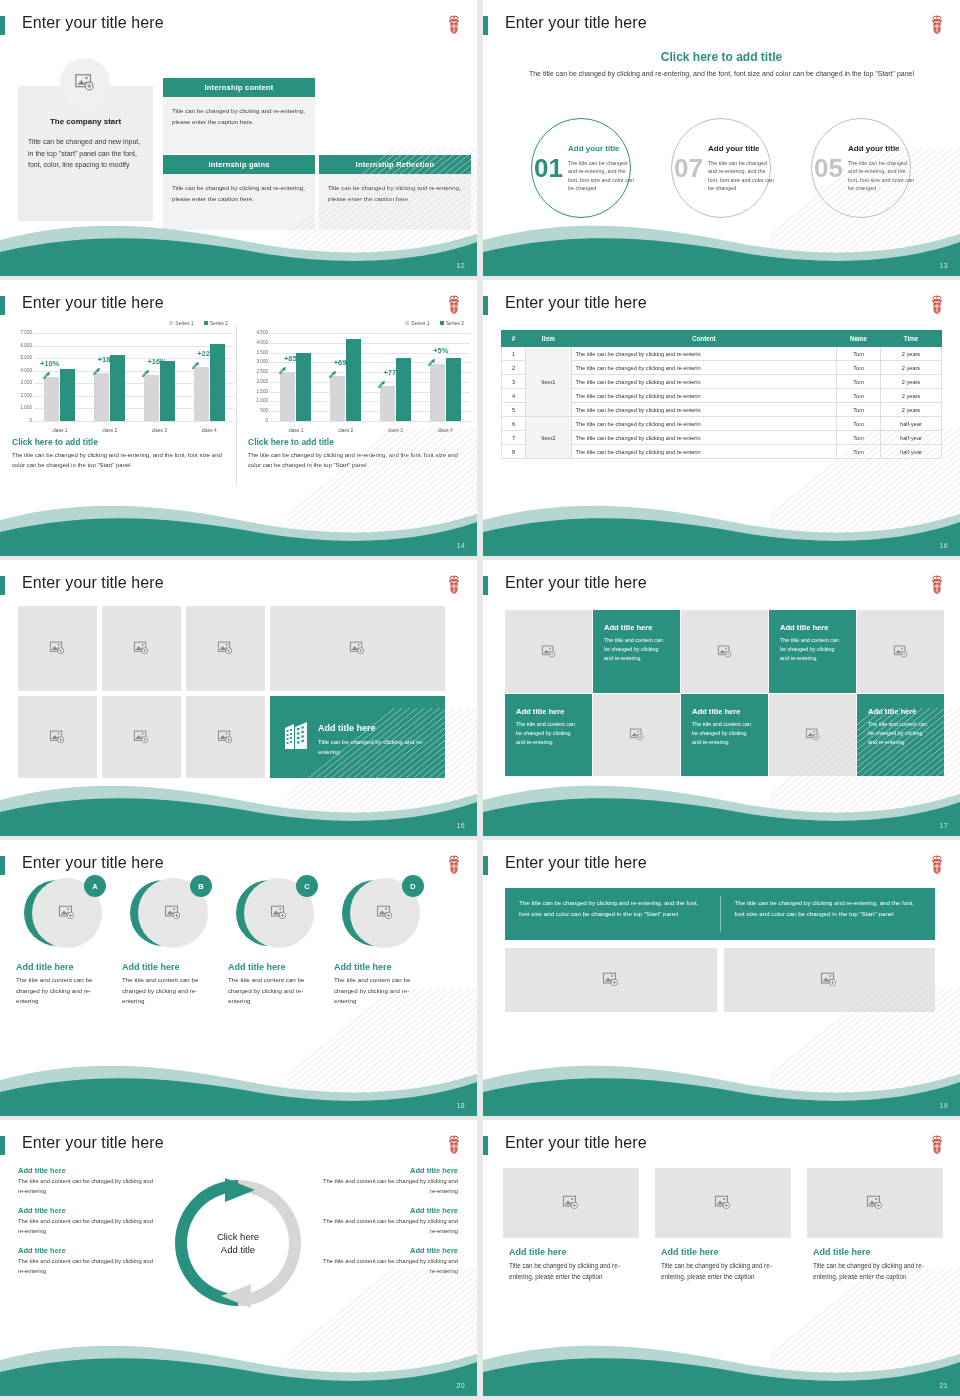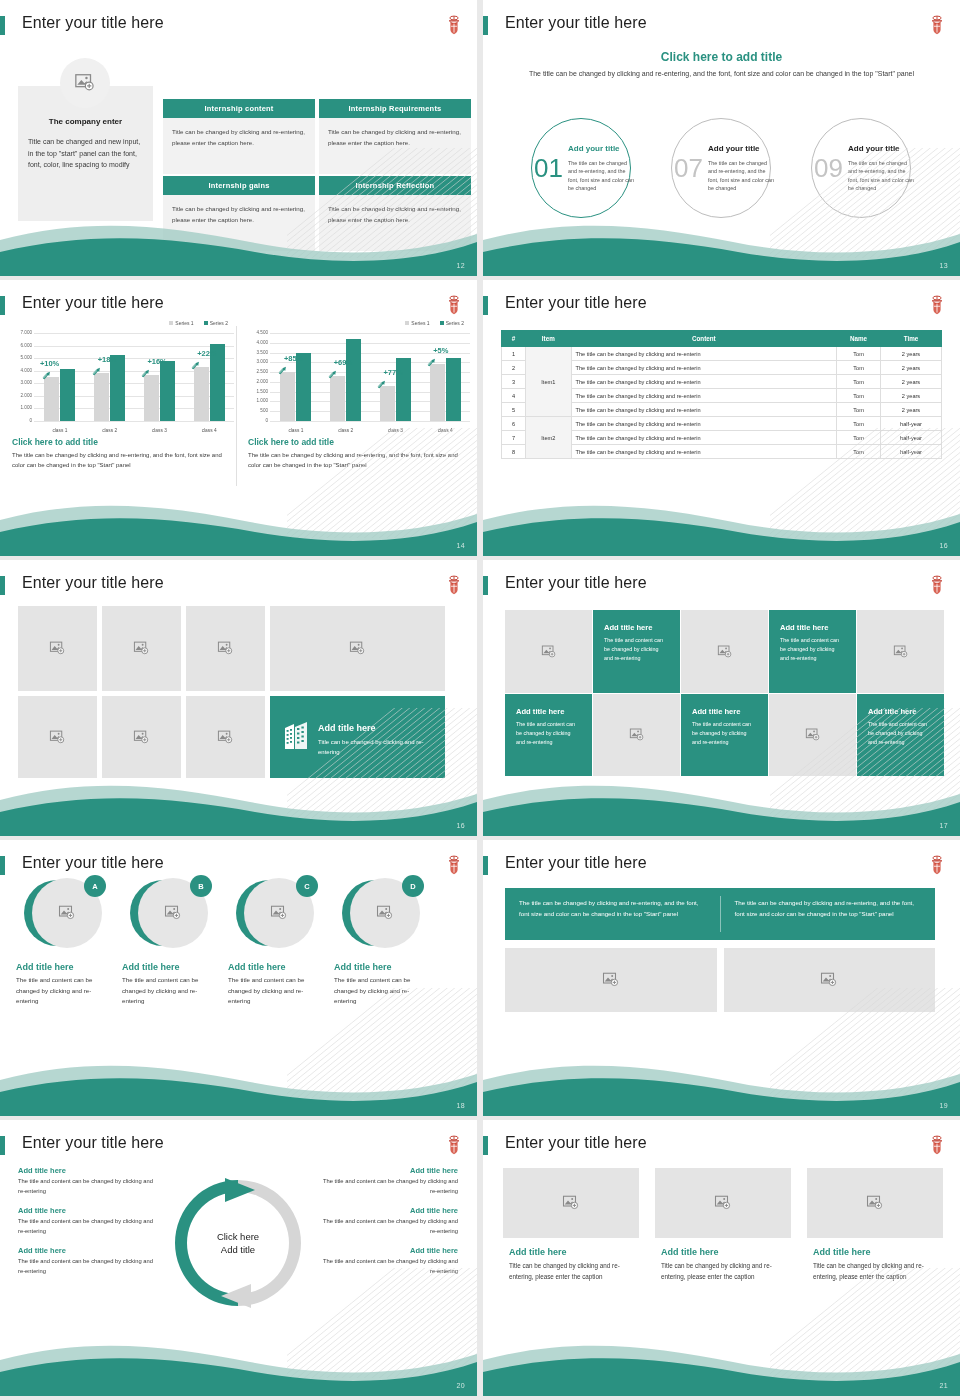--- a/index.html
+++ b/index.html
@@ -17,30 +17,30 @@
   .wave{position:absolute;left:0;bottom:0;width:100%;height:64px;pointer-events:none;}
   .pageno{position:absolute;right:12px;bottom:7px;font-size:7px;color:#cfe6e1;letter-spacing:.3px;}
 
   .hatch{position:absolute;right:0;bottom:18px;width:190px;height:110px;overflow:hidden;pointer-events:none;opacity:.85;}
 
   
   .s12-left{position:absolute;left:18px;top:86px;width:135px;height:135px;background:#eeeeee;}
   .s12-photo{position:absolute;left:60px;top:58px;width:50px;height:50px;border-radius:50%;background:#f0f0f0;display:flex;align-items:center;justify-content:center;}
   .s12-cn{position:absolute;left:18px;top:117px;width:135px;text-align:center;font-size:8px;font-weight:bold;color:#222;}
   .s12-body{position:absolute;left:28px;top:136px;width:116px;font-size:7px;line-height:11.5px;color:#3a3a3a;}
-  .s12-card{position:absolute;width:152px;margin-top:21px;}
+  .s12-card{position:absolute;width:152px;}
   .s12-head{background:#2a9181;color:#fff;font-size:7.5px;font-weight:bold;text-align:center;padding:5px 0;letter-spacing:.2px;}
   .s12-txt{background:#f2f2f2;font-size:6.2px;line-height:11px;color:#444;padding:8px 9px 10px 9px;min-height:38px;}
 
   
   .s13-h{position:absolute;top:50px;left:0;width:100%;text-align:center;font-size:12px;font-weight:bold;color:#2a9181;}
   .s13-sub{position:absolute;top:68px;left:0;width:100%;text-align:center;font-size:7px;line-height:11px;color:#3a3a3a;}
   .s13-ring{position:absolute;width:98px;height:98px;border-radius:50%;border:1.3px solid #bdbdbd;top:118px;}
   .s13-ring.first{border-color:#2a9181;}
-  .s13-num{position:absolute;font-size:26px;font-weight:normal;color:#c4c4c4;line-height:1;}
+  .s13-num{position:absolute;font-size:26px;font-weight:bold;color:#c4c4c4;line-height:1;}
   .s13-num.first{color:#2a9181;}
   .s13-tt{position:absolute;font-size:8px;font-weight:bold;color:#222;}
   .s13-tt.first{color:#2a9181;}
   .s13-bd{position:absolute;width:68px;font-size:5.4px;line-height:8.4px;color:#555;}
 
   
   .chartbox{position:absolute;top:40px;width:228px;}
   .legend{display:flex;gap:10px;justify-content:flex-end;font-size:5px;color:#555;padding-right:8px;}
   .lg{display:flex;align-items:center;gap:2px;}
   .lgsw{width:4px;height:4px;}
@@ -130,28 +130,24 @@
     <div class="s12-left"></div>
     <div class="s12-photo">
           <svg width="22" height="22" viewBox="0 0 24 24">
    <rect x="2" y="3" width="16" height="13" fill="none" stroke="#8a8a8a" stroke-width="1.4"></rect>
    <path d="M3.6 14 L8 8.6 L11.4 12.4 L13.6 10 L16.4 14 Z" fill="#8a8a8a"></path>
    <circle cx="13.6" cy="6.6" r="1.35" fill="#8a8a8a"></circle>
    <circle cx="16.6" cy="15.2" r="4.2" fill="#fff" stroke="#8a8a8a" stroke-width="1.3"></circle>
    <path d="M16.6 12.9 v4.6 M14.3 15.2 h4.6" stroke="#8a8a8a" stroke-width="1.3"></path>
   </svg>
         </div>
-    <div class="s12-cn">The company enter</div>
+    <div class="s12-cn">The company start</div>
     <div class="s12-body">Title can be changed and new input, in the top "start" panel can the font, font, color, line spacing to modify</div>
     <div class="s12-card" style="left:163px;top:78px;">
       <div class="s12-head">Internship content</div>
-      <div class="s12-txt">Title can be changed by clicking and re-entering, please enter the caption here.</div>
-        </div>
-        <div class="s12-card" style="left:319px;top:78px;">
-      <div class="s12-head">Internship Requirements</div>
       <div class="s12-txt">Title can be changed by clicking and re-entering, please enter the caption here.</div>
         </div>
         <div class="s12-card" style="left:163px;top:155px;">
       <div class="s12-head">Internship gains</div>
       <div class="s12-txt">Title can be changed by clicking and re-entering, please enter the caption here.</div>
         </div>
         <div class="s12-card" style="left:319px;top:155px;">
       <div class="s12-head">Internship Reflection</div>
       <div class="s12-txt">Title can be changed by clicking and re-entering, please enter the caption here.</div>
         </div>
@@ -205,21 +201,21 @@
    <div class="s13-sub">The title can be changed by clicking and re-entering, and the font, font size and color can be changed in the top "Start" panel</div>
    <div class="s13-ring first" style="left:48px;"></div>
      <div class="s13-num first" style="left:51px;top:155px;">01</div>
      <div class="s13-tt first" style="left:85px;top:144px;">Add your title</div>
      <div class="s13-bd" style="left:85px;top:159px;">The title can be changed and re-entering, and the font, font size and color can be changed</div>
         <div class="s13-ring" style="left:188px;"></div>
      <div class="s13-num" style="left:191px;top:155px;">07</div>
      <div class="s13-tt" style="left:225px;top:144px;">Add your title</div>
      <div class="s13-bd" style="left:225px;top:159px;">The title can be changed and re-entering, and the font, font size and color can be changed</div>
         <div class="s13-ring" style="left:328px;"></div>
-     <div class="s13-num" style="left:331px;top:155px;">09</div>
+     <div class="s13-num" style="left:331px;top:155px;">05</div>
      <div class="s13-tt" style="left:365px;top:144px;">Add your title</div>
      <div class="s13-bd" style="left:365px;top:159px;">The title can be changed and re-entering, and the font, font size and color can be changed</div>
         <div class="hatch"><svg viewBox="0 0 190 110" width="190" height="110">
             <path d="M-40,120 L120,-10" stroke="#d8d8d8" stroke-width="0.7" fill="none"></path>
             <path d="M-32.5,120 L127.5,-10" stroke="#d8d8d8" stroke-width="0.7" fill="none"></path>
             <path d="M-25,120 L135,-10" stroke="#d8d8d8" stroke-width="0.7" fill="none"></path>
             <path d="M-17.5,120 L142.5,-10" stroke="#d8d8d8" stroke-width="0.7" fill="none"></path>
             <path d="M-10,120 L150,-10" stroke="#d8d8d8" stroke-width="0.7" fill="none"></path>
             <path d="M-2.5,120 L157.5,-10" stroke="#d8d8d8" stroke-width="0.7" fill="none"></path>
             <path d="M5,120 L165,-10" stroke="#d8d8d8" stroke-width="0.7" fill="none"></path>

